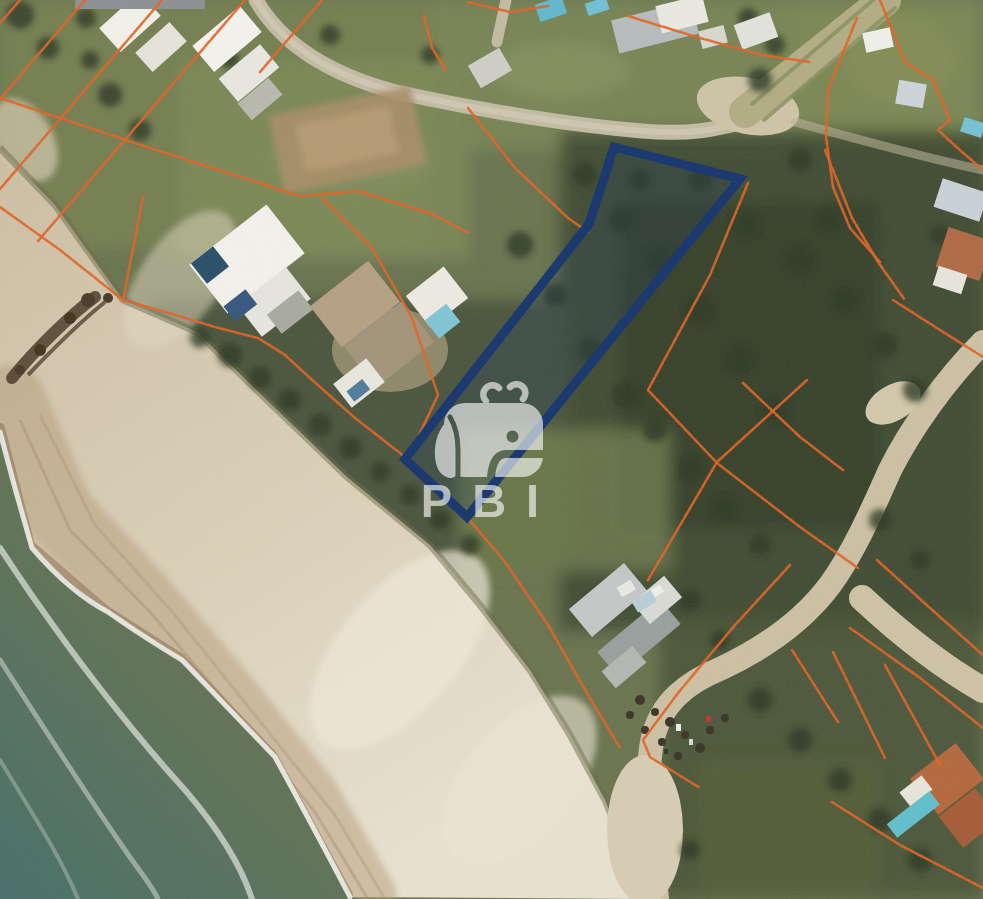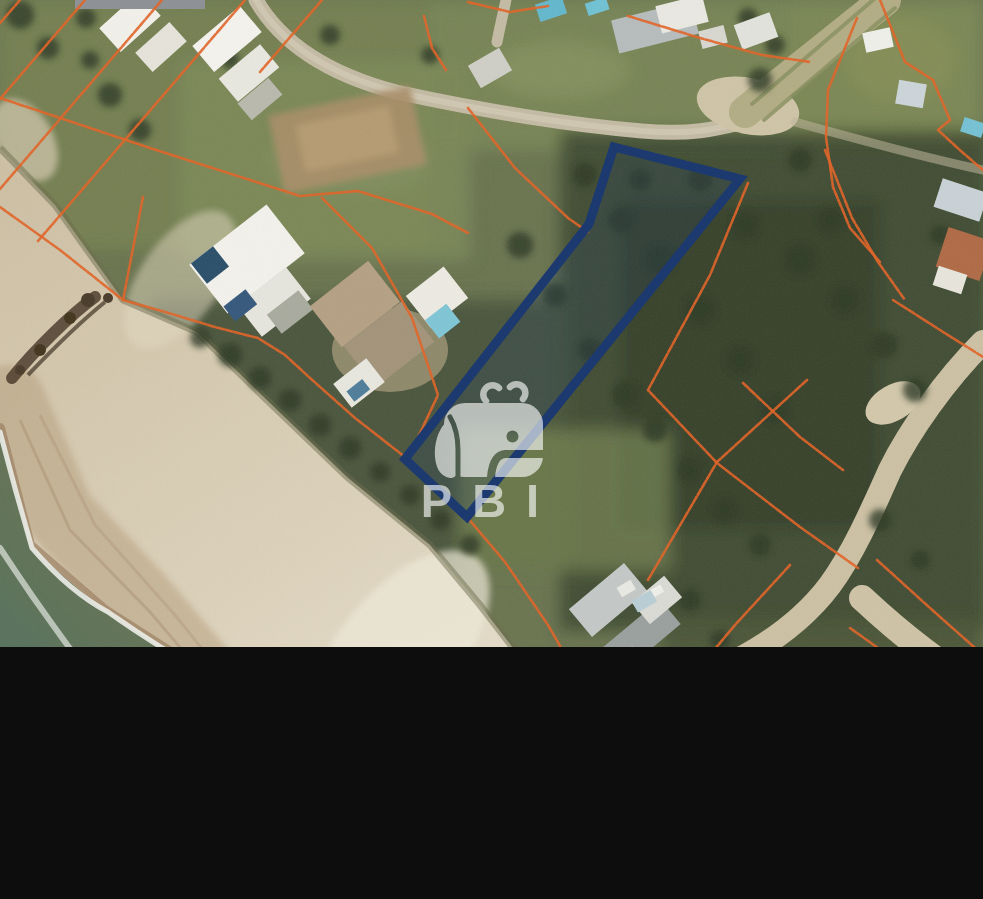--- a/index.html
+++ b/index.html
@@ -1,16 +1,16 @@
 <!DOCTYPE html>
 <html><head>
 <meta charset="utf-8">
 <style>
   html,body{margin:0;padding:0;background:#0d0d0d;}
-  .stage{position:relative;width:983px;height:647px;overflow:hidden;background:#6a7450;
+  .stage{position:relative;width:983px;height:899px;overflow:hidden;background:#6a7450;
          font-family:"Liberation Sans", sans-serif;}
   svg{display:block;}
   text{font-family:"Liberation Sans", sans-serif;}
 </style>
 </head>
 <body>
 
 <div class="stage">
 <svg width="983" height="899" viewBox="0 0 983 899" xmlns="http://www.w3.org/2000/svg">
   <defs>

